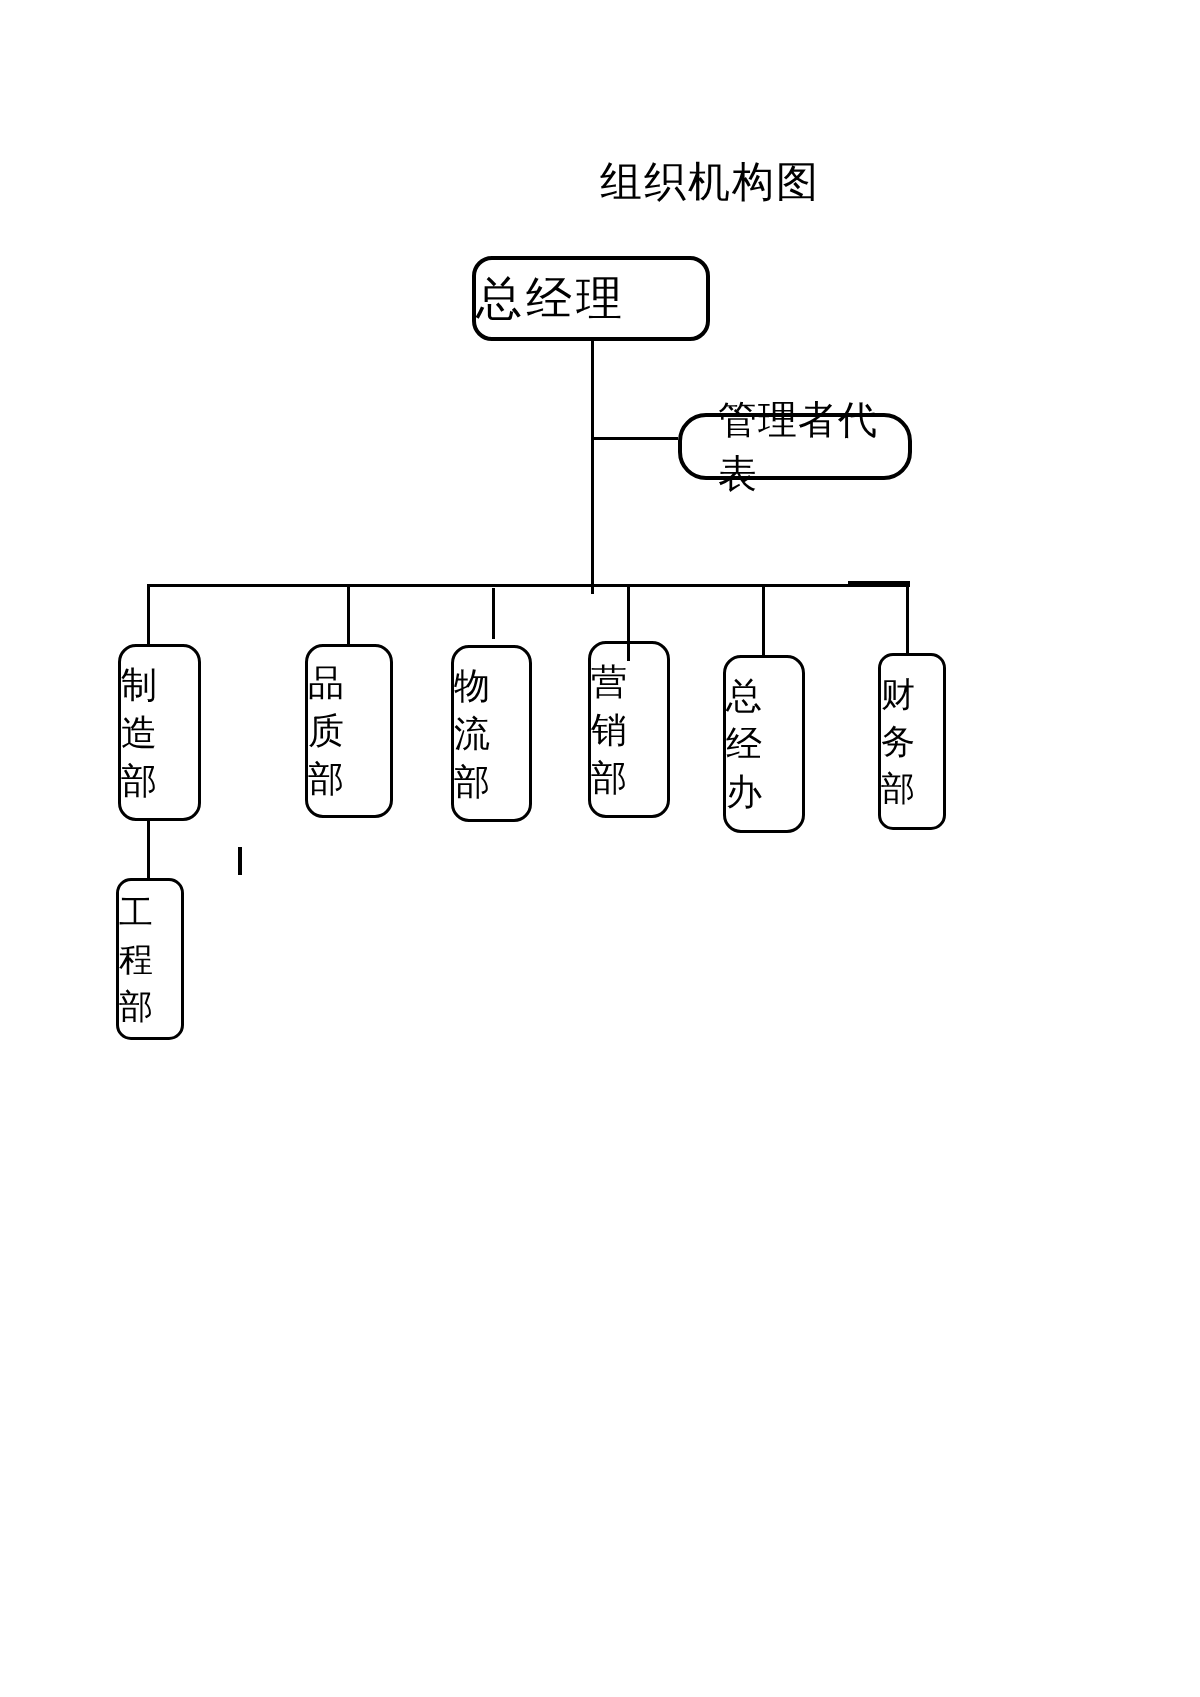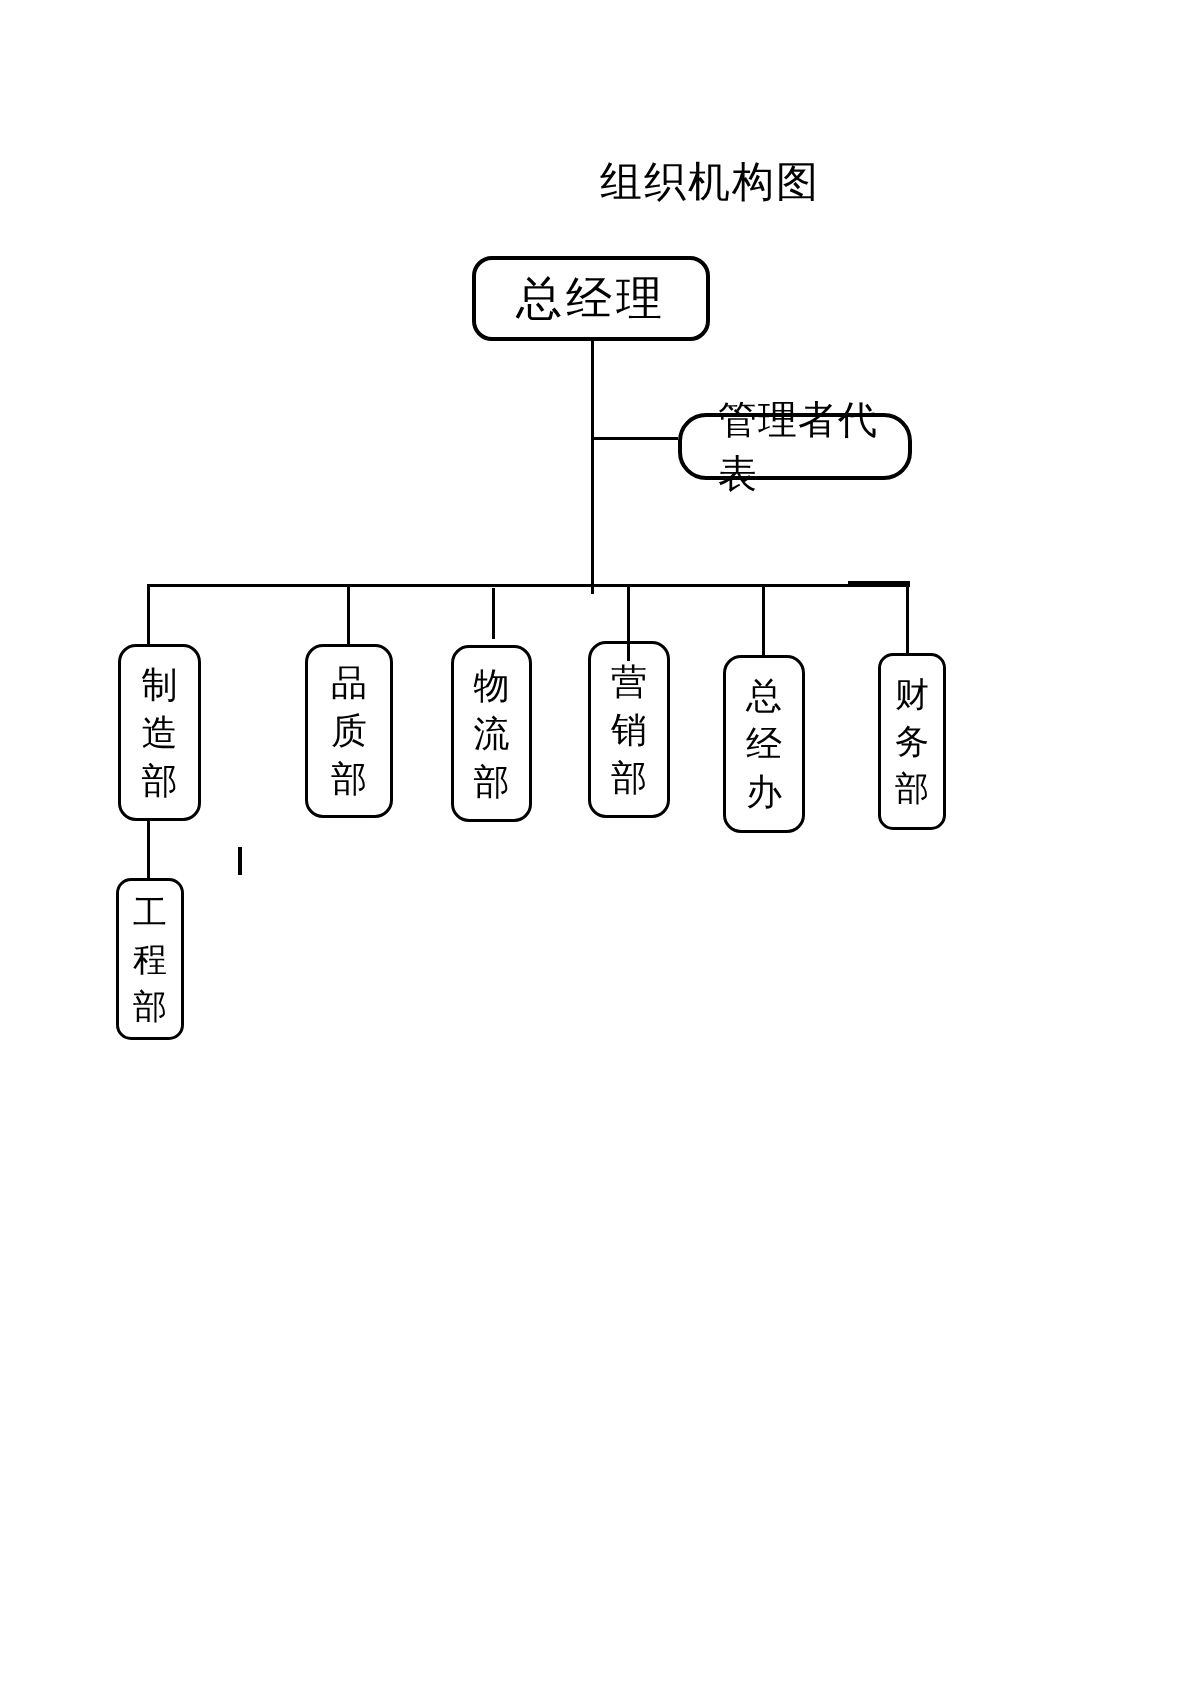--- a/index.html
+++ b/index.html
@@ -18,21 +18,21 @@
     text-align:right;
     font-size:42px;line-height:52px;
     letter-spacing:2px;
     font-weight:400;
   }
   .box{
     position:absolute;
     box-sizing:border-box;
     border:3px solid #000;
     background:#fff;
-    display:flex;align-items:center;justify-content:center;
+    display:flex;align-items:center;justify-content:flex-start;
     z-index:2;
   }
   
   .box.gm{
     left:472px;top:256px;width:238px;height:85px;
     border-radius:20px;border-width:4px;
     font-size:46px;letter-spacing:4px;
   }
   .box.rep{
     left:678px;top:413px;width:234px;height:67px;

